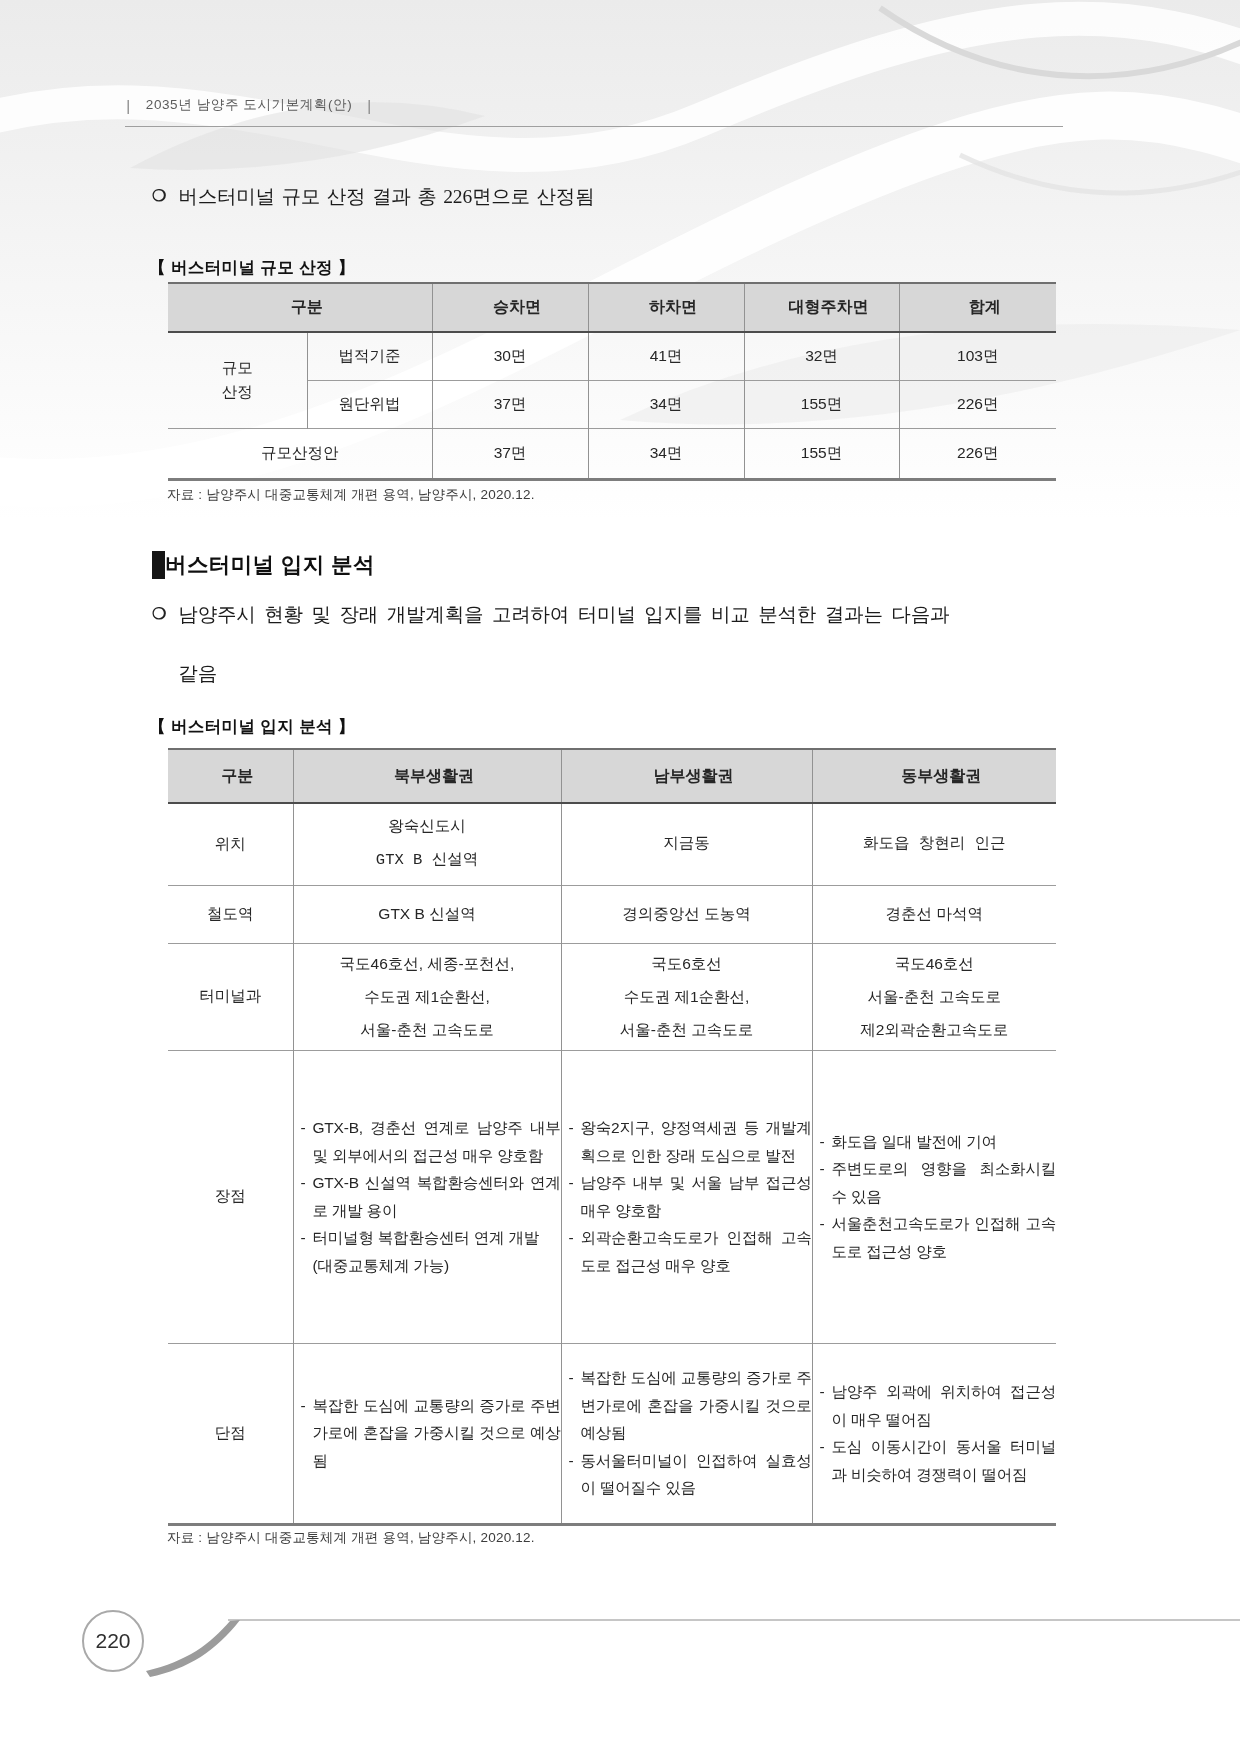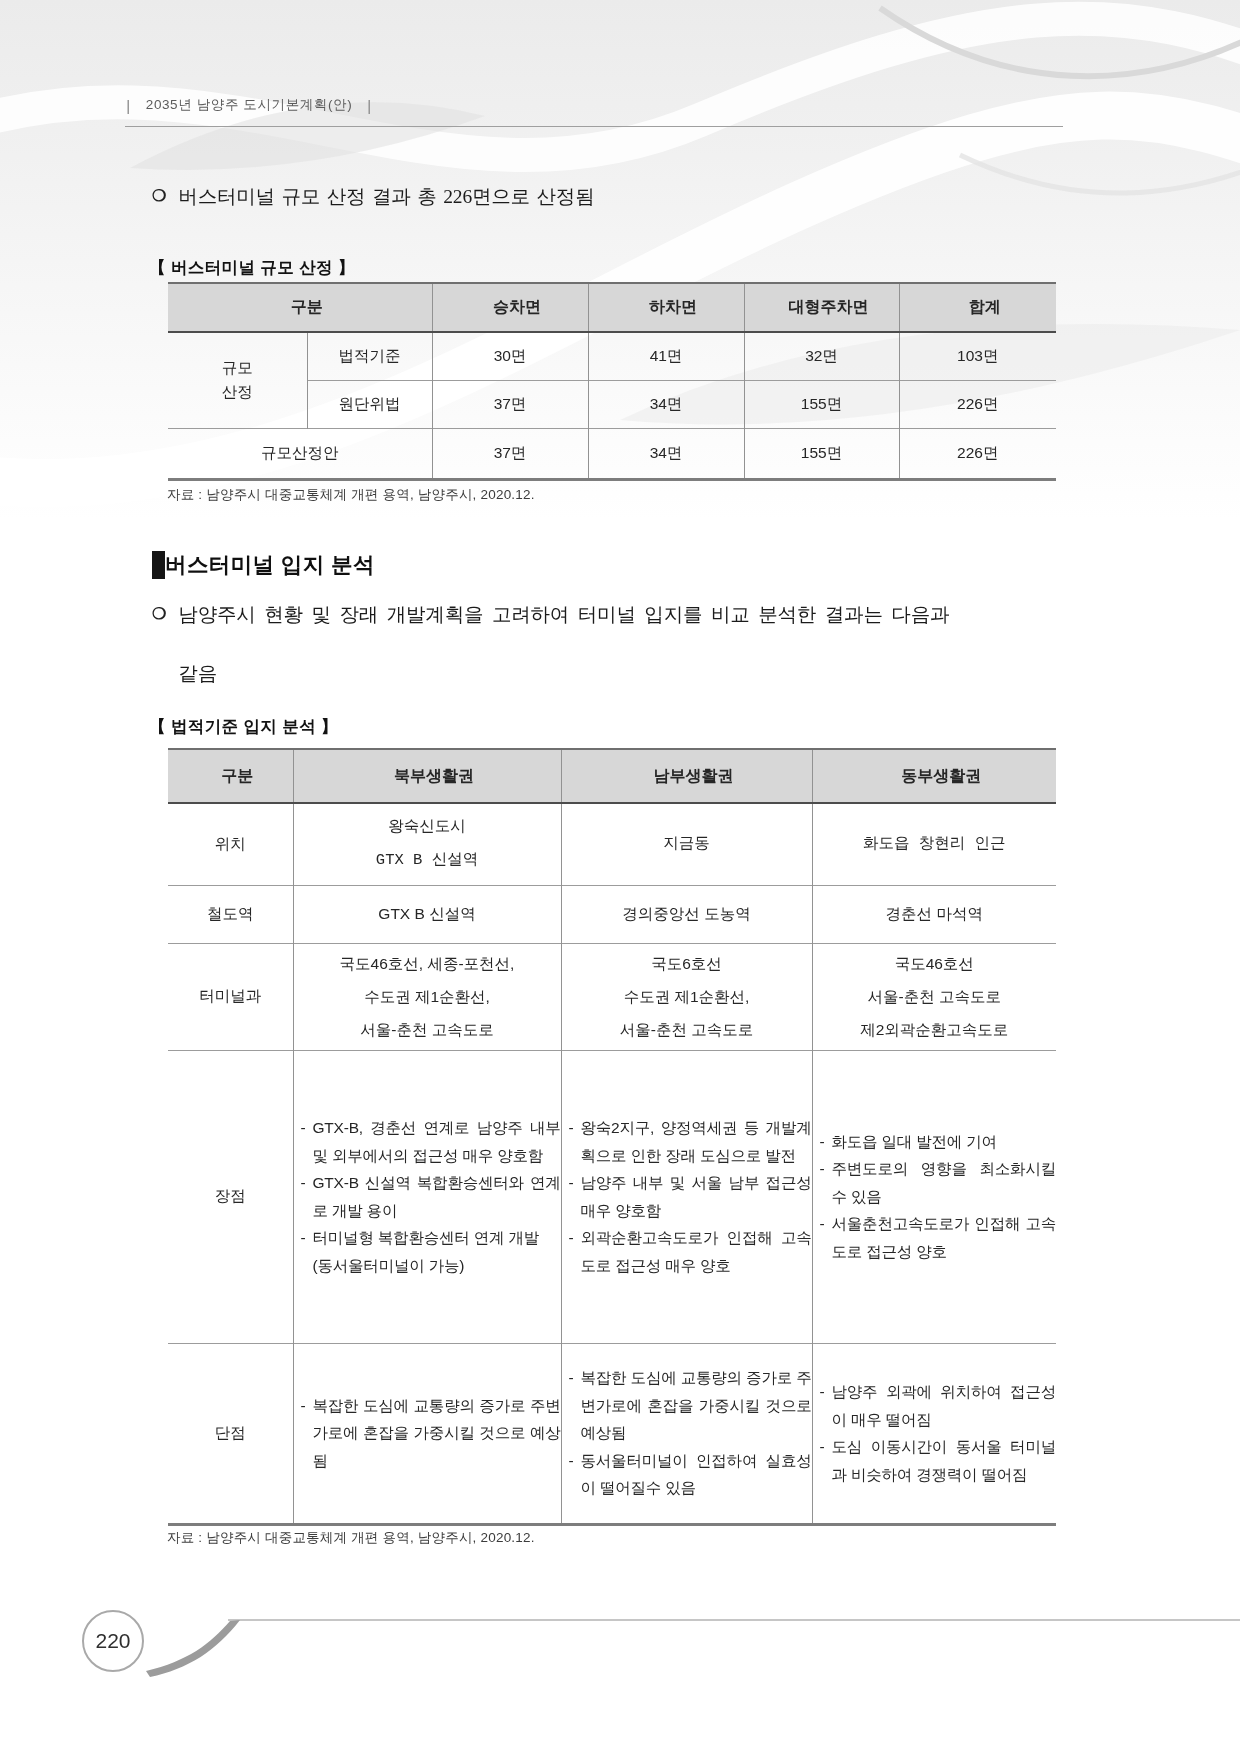--- a/index.html
+++ b/index.html
@@ -157,21 +157,21 @@
   </div>
 
   <div class="layer bullet" id="bullet2">
     <span class="marker">❍</span>
     <span class="bcol">
       <span class="btxt">남양주시 현황 및 장래 개발계획을 고려하여 터미널 입지를 비교 분석한 결과는 다음과</span>
       <span class="bline2">같음</span>
     </span>
   </div>
 
-  <div class="layer table-title" id="t2-title">【 법적기준 입지 분석 】</div>
+  <div class="layer table-title" id="t2-title">【 버스터미널 입지 분석 】</div>
 
   <table class="layer doc-table" id="table2">
     <colgroup>
       <col style="width:125px">
         <col style="width:268px">
         <col style="width:251px">
         <col style="width:244px">
     </colgroup>
     <thead>
       <tr class="h54">
@@ -226,21 +226,21 @@
             <span class="dash">-</span>
             <span class="txt">GTX-B, 경춘선 연계로 남양주 내부 및 외부에서의 접근성 매우 양호함</span>
           </div>
           <div class="li">
             <span class="dash">-</span>
             <span class="txt">GTX-B 신설역 복합환승센터와 연계로 개발 용이</span>
           </div>
           <div class="li">
             <span class="dash">-</span>
             <span class="txt">터미널형 복합환승센터 연계 개발
-(동서울터미널이 가능)</span>
+(대중교통체계 가능)</span>
           </div>
         </td>
         <td class="cell-items">
           <div class="li">
             <span class="dash">-</span>
             <span class="txt">왕숙2지구, 양정역세권 등 개발계획으로 인한 장래 도심으로 발전</span>
           </div>
           <div class="li">
             <span class="dash">-</span>
             <span class="txt">남양주 내부 및 서울 남부 접근성 매우 양호함</span>

